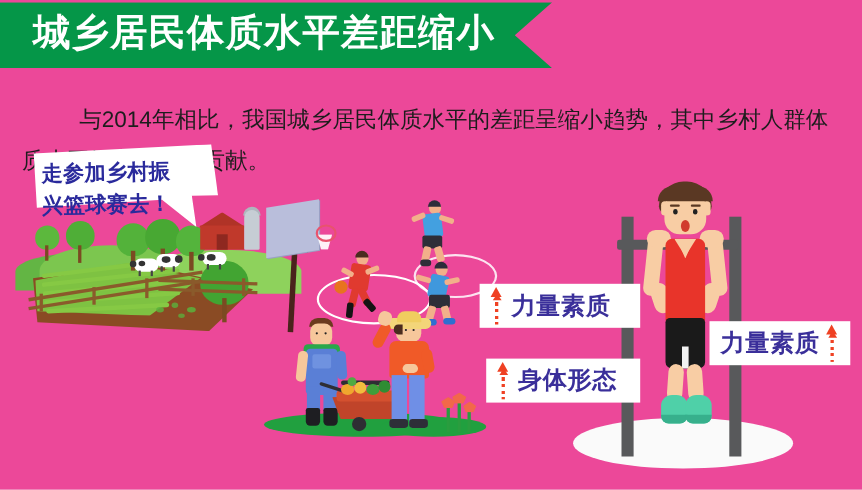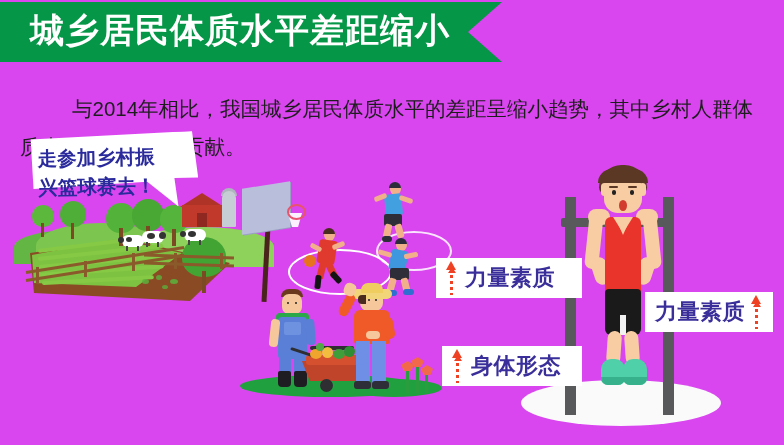--- a/index.html
+++ b/index.html
@@ -3,21 +3,21 @@
 <meta charset="utf-8">
 <style>
   html,body{margin:0;padding:0;}
   body{
     width:784px;height:445px;
     background:#f2f2f2;
     font-family:"Liberation Sans","DejaVu Sans",sans-serif;
     overflow:hidden;
     position:relative;
   }
-  #root{position:relative;width:784px;height:445px;overflow:hidden;background:#d946ef;}
+  #root{position:relative;width:784px;height:445px;overflow:hidden;background:#ec4899;}
 
   
   .banner{
     position:absolute;left:0;top:2px;width:502px;height:60px;
     background:#059648;
     clip-path:polygon(0 0, 502px 0, 468px 30px, 502px 60px, 0 60px);
   }
   .banner-title{
     position:absolute;left:30px;top:7px;
     font-size:34px;line-height:46px;font-weight:bold;color:#ffffff;
@@ -399,21 +399,21 @@
 
   <div class="callout" style="left:436px;top:258px;width:146px;height:40px;">
     <span class="uparrow">
       <span class="tip"></span>
         <span class="tip2"></span>
         <span class="shaft"></span>
     </span>
     <span class="callout-text" style="margin-left:8px;">力量素质</span>
   </div>
 
-  <div class="callout" style="left:442px;top:346px;width:140px;height:40px;">
+  <div class="callout" style="left:442px;top:326px;width:140px;height:40px;">
     <span class="uparrow">
       <span class="tip"></span>
         <span class="tip2"></span>
         <span class="shaft"></span>
     </span>
     <span class="callout-text" style="margin-left:8px;">身体形态</span>
   </div>
 
   <div class="callout" style="left:645px;top:292px;width:128px;height:40px;">
     <span class="callout-text">力量素质</span>

